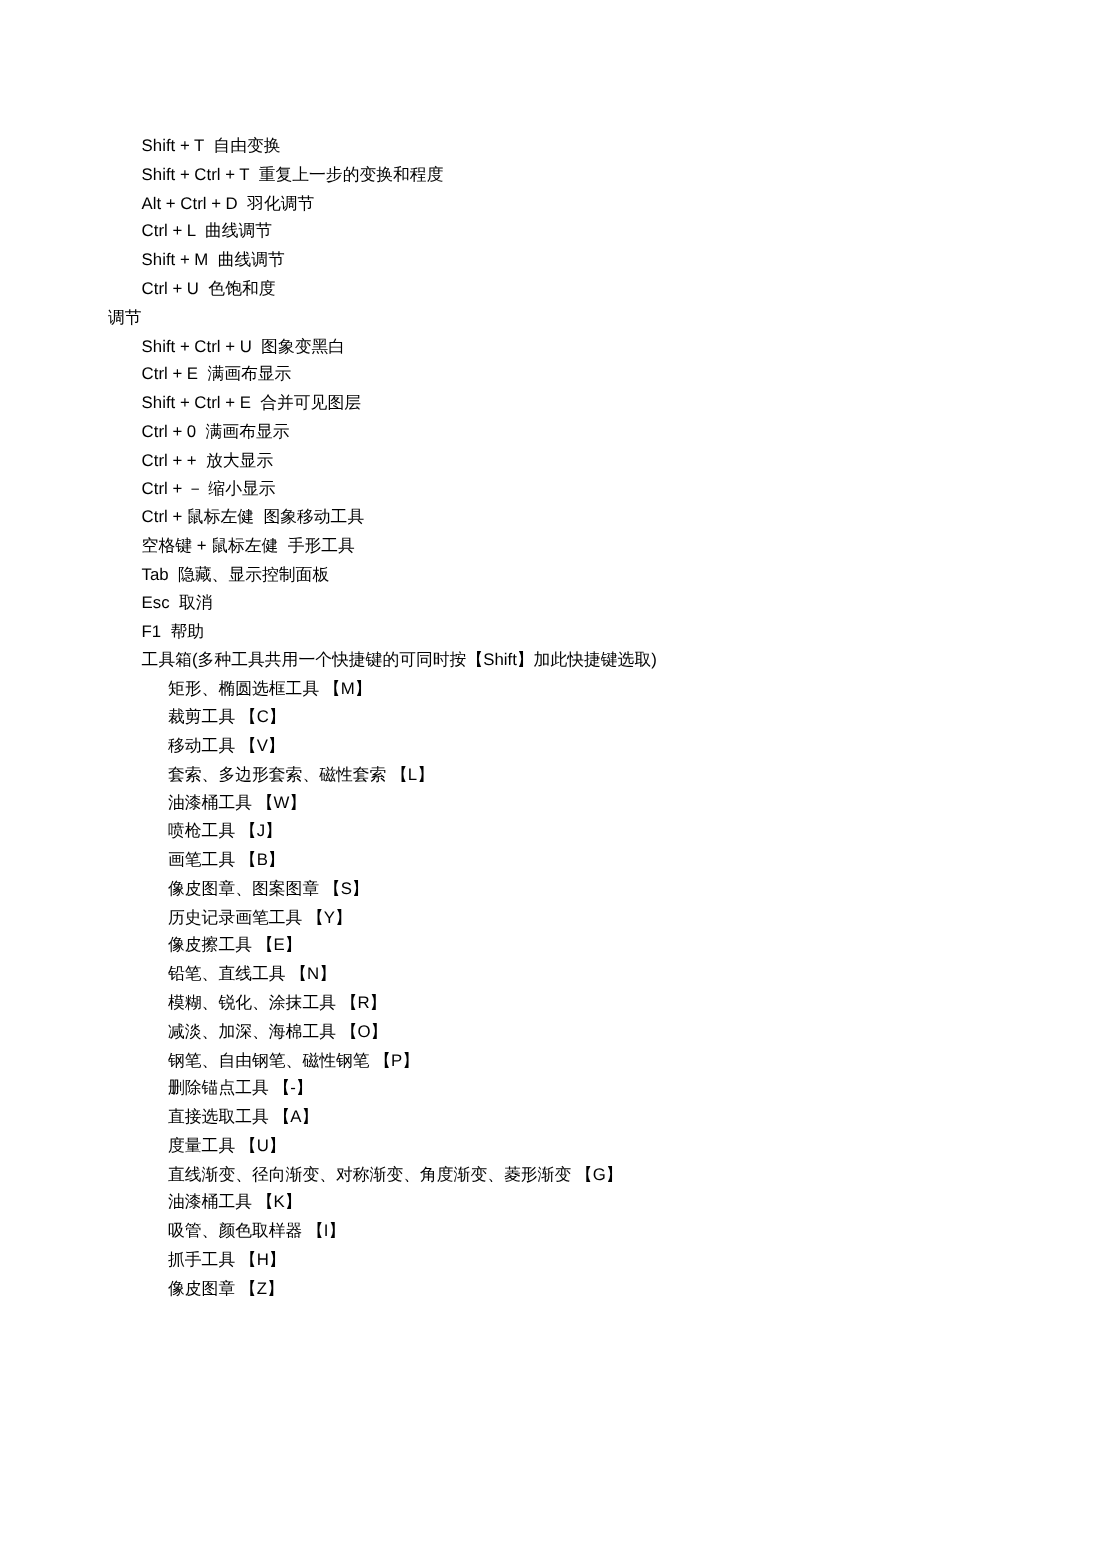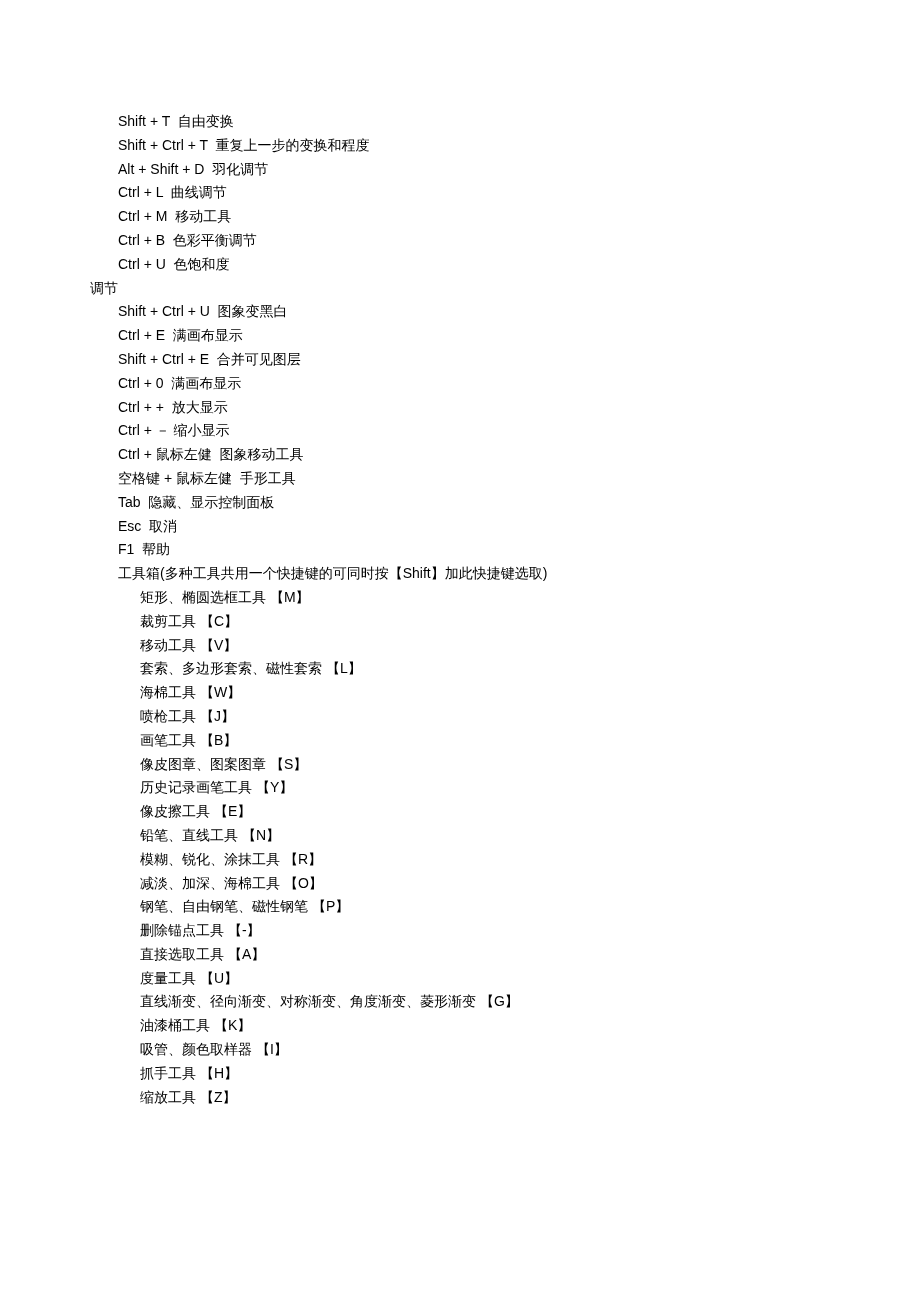--- a/index.html
+++ b/index.html
@@ -25,53 +25,52 @@
     .indent-2 {
       padding-left: 50px;
     }
   </style>
 </head>
 <body>
 
 <div id="content">
     <div class="line indent-1">Shift + T  自由变换</div>
     <div class="line indent-1">Shift + Ctrl + T  重复上一步的变换和程度</div>
-    <div class="line indent-1">Alt + Shift + D  羽化调节</div>
+    <div class="line indent-1">Alt + Ctrl + D  羽化调节</div>
     <div class="line indent-1">Ctrl + L  曲线调节</div>
-    <div class="line indent-1">Ctrl + M  移动工具</div>
-    <div class="line indent-1">Ctrl + B  色彩平衡调节</div>
+    <div class="line indent-1">Shift + M  曲线调节</div>
     <div class="line indent-1">Ctrl + U  色饱和度</div>
     <div class="line indent-0">调节</div>
     <div class="line indent-1">Shift + Ctrl + U  图象变黑白</div>
     <div class="line indent-1">Ctrl + E  满画布显示</div>
     <div class="line indent-1">Shift + Ctrl + E  合并可见图层</div>
     <div class="line indent-1">Ctrl + 0  满画布显示</div>
     <div class="line indent-1">Ctrl + +  放大显示</div>
     <div class="line indent-1">Ctrl + － 缩小显示</div>
     <div class="line indent-1">Ctrl + 鼠标左健  图象移动工具</div>
     <div class="line indent-1">空格键 + 鼠标左健  手形工具</div>
     <div class="line indent-1">Tab  隐藏、显示控制面板</div>
     <div class="line indent-1">Esc  取消</div>
     <div class="line indent-1">F1  帮助</div>
     <div class="line indent-1">工具箱(多种工具共用一个快捷键的可同时按【Shift】加此快捷键选取)</div>
     <div class="line indent-2">矩形、椭圆选框工具 【M】</div>
     <div class="line indent-2">裁剪工具 【C】</div>
     <div class="line indent-2">移动工具 【V】</div>
     <div class="line indent-2">套索、多边形套索、磁性套索 【L】</div>
-    <div class="line indent-2">海棉工具 【W】</div>
+    <div class="line indent-2">油漆桶工具 【W】</div>
     <div class="line indent-2">喷枪工具 【J】</div>
     <div class="line indent-2">画笔工具 【B】</div>
     <div class="line indent-2">像皮图章、图案图章 【S】</div>
     <div class="line indent-2">历史记录画笔工具 【Y】</div>
     <div class="line indent-2">像皮擦工具 【E】</div>
     <div class="line indent-2">铅笔、直线工具 【N】</div>
     <div class="line indent-2">模糊、锐化、涂抹工具 【R】</div>
     <div class="line indent-2">减淡、加深、海棉工具 【O】</div>
     <div class="line indent-2">钢笔、自由钢笔、磁性钢笔 【P】</div>
     <div class="line indent-2">删除锚点工具 【-】</div>
     <div class="line indent-2">直接选取工具 【A】</div>
     <div class="line indent-2">度量工具 【U】</div>
     <div class="line indent-2">直线渐变、径向渐变、对称渐变、角度渐变、菱形渐变 【G】</div>
     <div class="line indent-2">油漆桶工具 【K】</div>
     <div class="line indent-2">吸管、颜色取样器 【I】</div>
     <div class="line indent-2">抓手工具 【H】</div>
-    <div class="line indent-2">缩放工具 【Z】</div>
+    <div class="line indent-2">像皮图章 【Z】</div>
   </div>
 
 </body></html>

